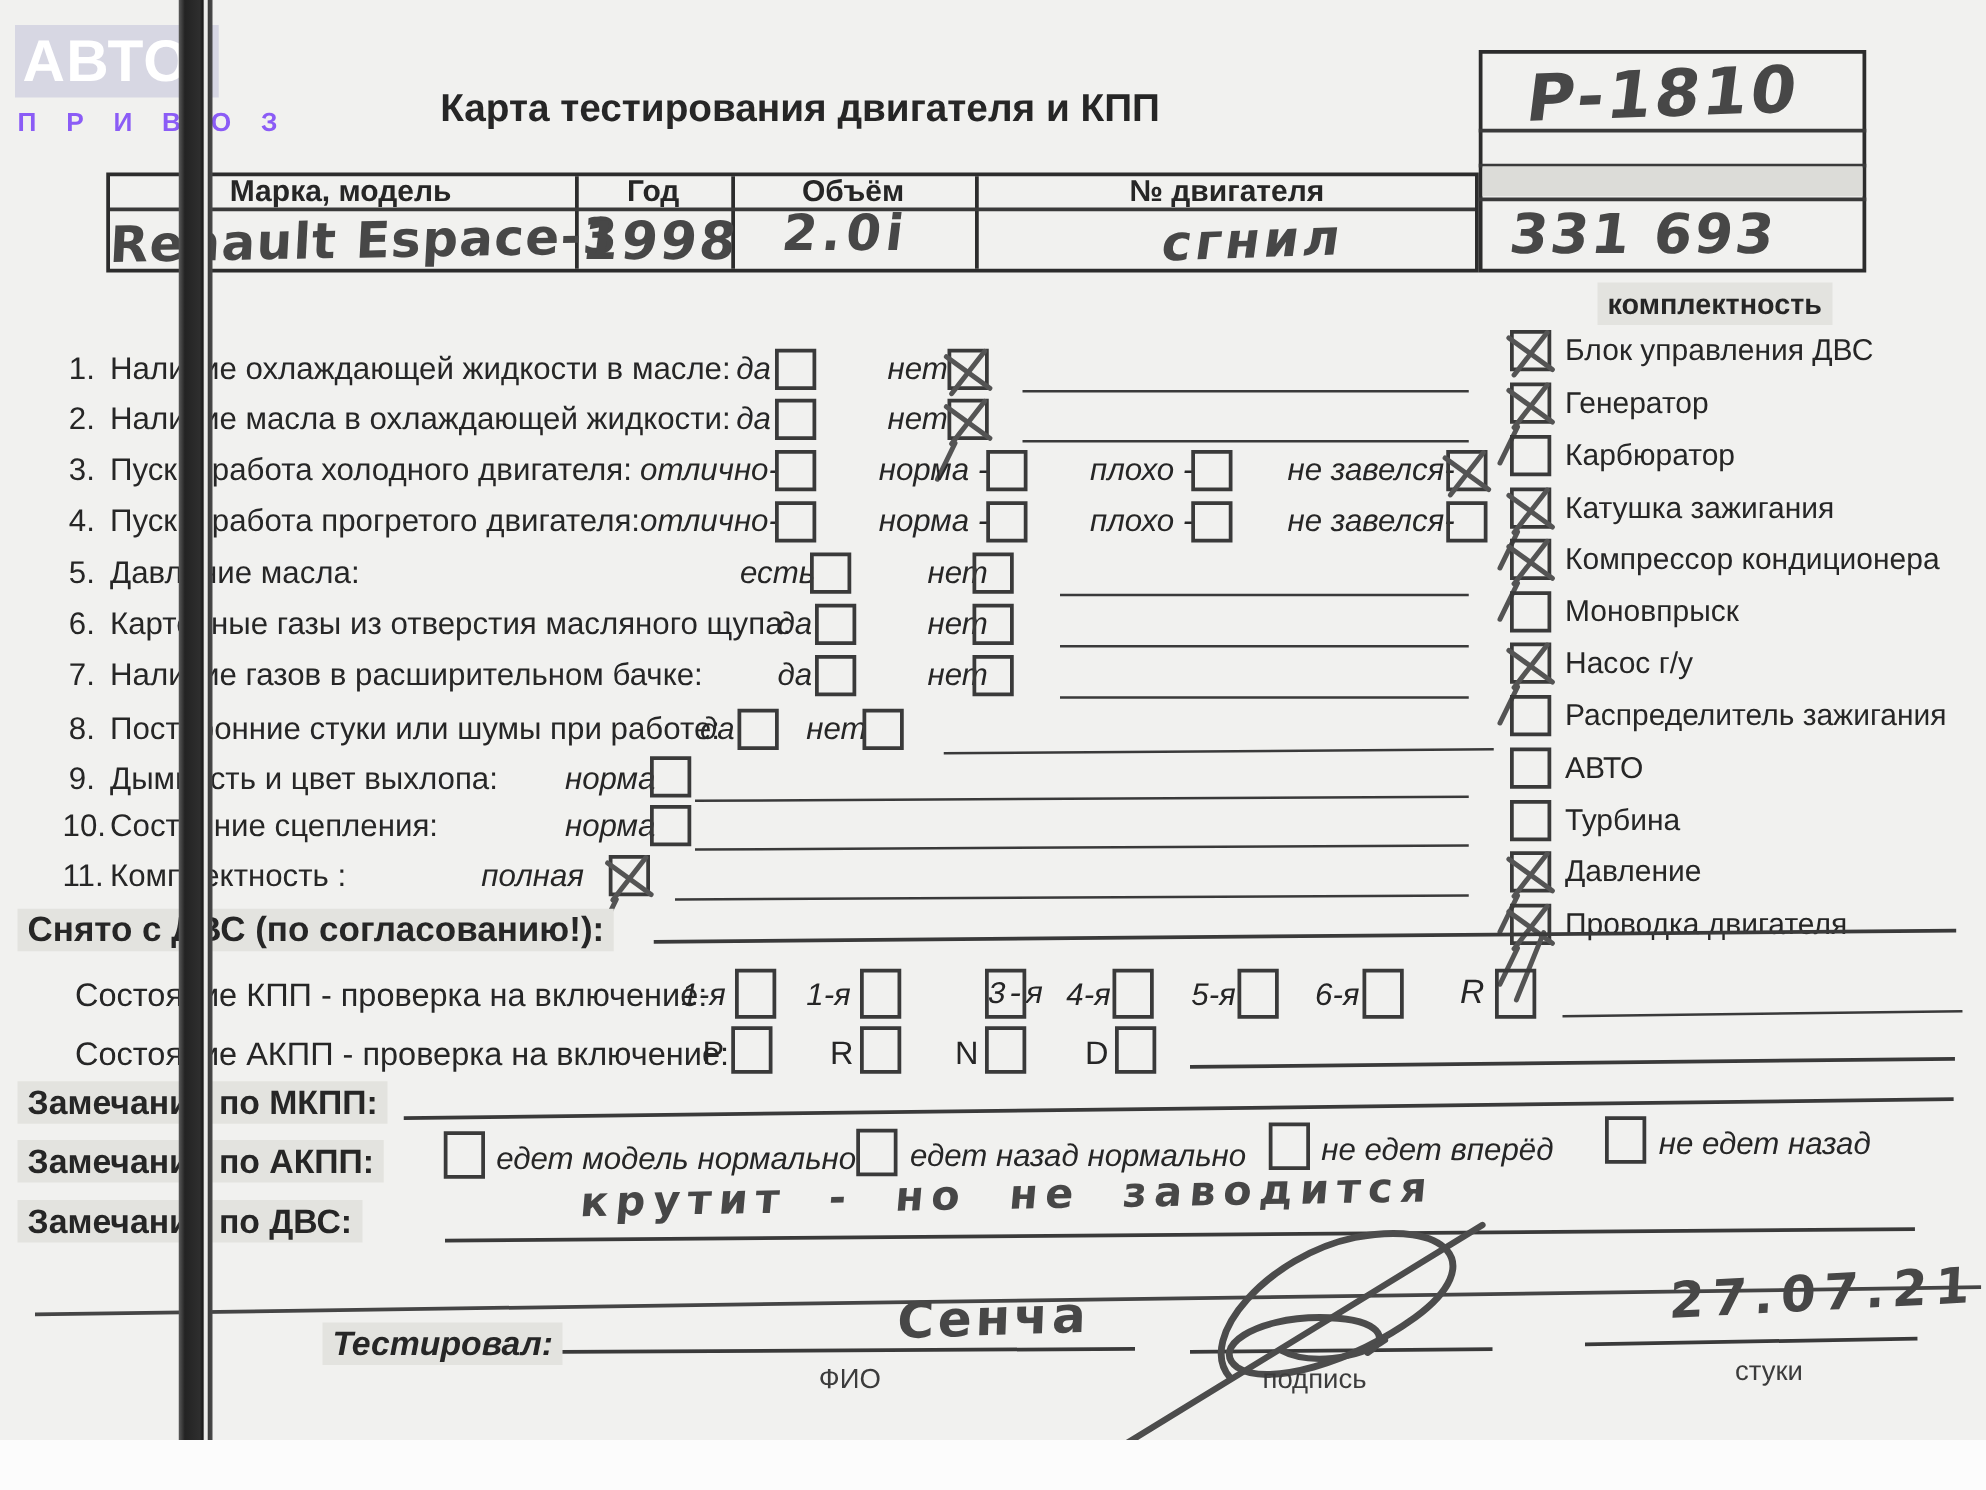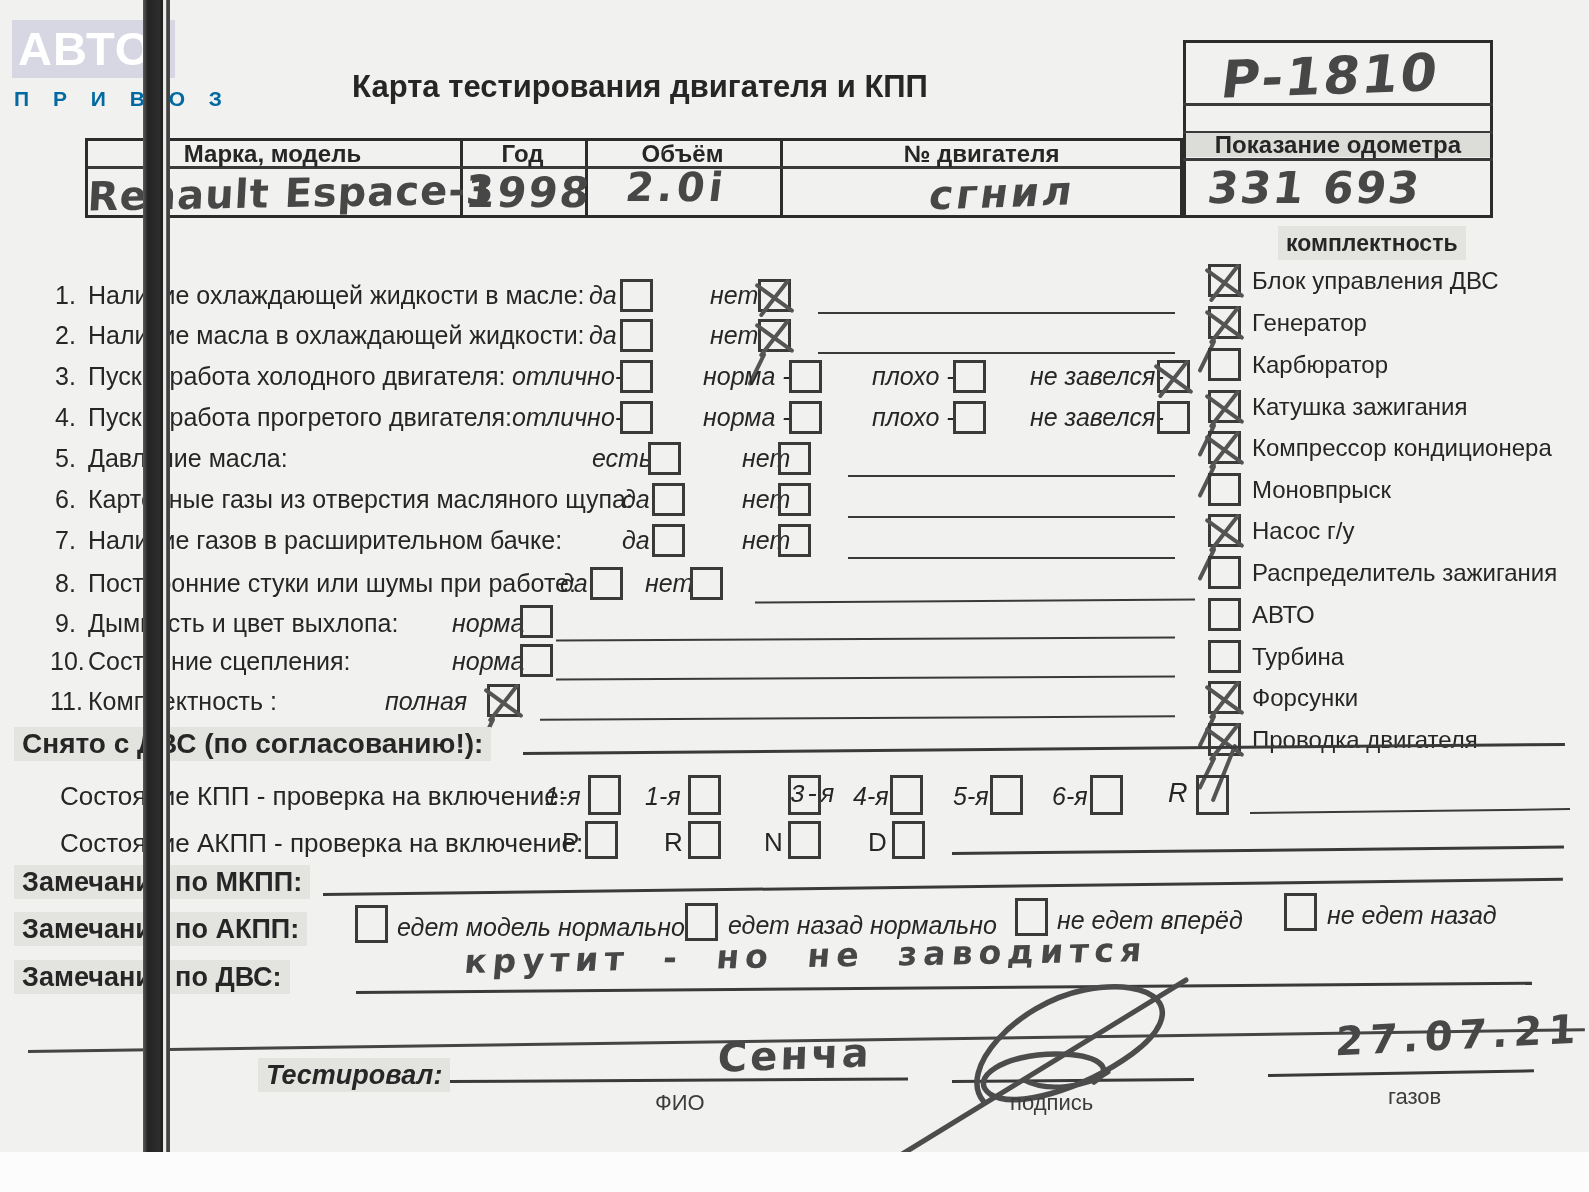--- a/index.html
+++ b/index.html
@@ -27,31 +27,30 @@
   .scanbottom{position:absolute;left:0;top:1152px;width:1589px;height:40px;background:#fcfcfc;}
   .ctr{text-align:center;}
 </style>
 </head>
 <body>
 
 <div id="page">
 
   <div style="position:absolute;left:12px;top:20px;width:163px;height:58px;background:#d7d7e3;"></div>
   <div class="t b" style="left:18px;top:22px;font-size:47px;line-height:54px;color:#ffffff;letter-spacing:1px;">АВТО</div>
-  <div class="t" style="left:14px;top:84px;font-size:21px;color:#0369a1;letter-spacing:9px;font-weight:bold;">П Р И В О З</div>
+  <div class="t" style="left:14px;top:84px;font-size:21px;color:#8b5cf6;letter-spacing:9px;font-weight:bold;">П Р И В О З</div>
 
   <div class="t b ctr" style="left:300px;top:72px;width:680px;font-size:31px;">Карта тестирования двигателя и КПП</div>
 
   <div class="box" style="left:1183px;top:40px;width:310px;height:178px;"></div>
   <div class="line" style="left:1183px;top:103px;width:310px;"></div>
   <div class="line" style="left:1183px;top:131px;width:310px;"></div>
   <div style="position:absolute;left:1186px;top:133px;width:304px;height:24px;background:#dcdcd8;"></div>
   <div class="line" style="left:1183px;top:158px;width:310px;"></div>
   <div class="hw" style="left:1222px;top:46px;font-size:52px;transform:skewX(-9deg) rotate(-2deg);">Р-1810</div>
-  <div class="t b ctr" style="left:1183px;top:132px;width:310px;font-size:24px;line-height:26px;">Показание одометра</div>
   <div class="hw" style="left:1208px;top:162px;font-size:44px;">331 693</div>
 
   <div class="box" style="left:85px;top:138px;width:1098px;height:80px;">
     <div class="vline" style="left:372px;"></div>
     <div class="vline" style="left:497px;"></div>
     <div class="vline" style="left:692px;"></div>
     <div class="line" style="left:0;top:25px;width:1092px;"></div>
   </div>
   <div class="t b ctr" style="left:85px;top:141px;width:375px;font-size:24px;line-height:26px;">Марка, модель</div>
   <div class="t b ctr" style="left:460px;top:141px;width:125px;font-size:24px;line-height:26px;">Год</div>
@@ -99,21 +98,21 @@
   <div class="t" style="left:1252px;top:558px;font-size:24px;">Распределитель зажигания</div>
   <div class="cb" style="left:1208px;top:598px;"></div>
   <div class="t" style="left:1252px;top:600px;font-size:24px;">АВТО</div>
   <div class="cb" style="left:1208px;top:640px;"></div>
   <div class="t" style="left:1252px;top:642px;font-size:24px;">Турбина</div>
   <div class="cb tail checked" style="left:1208px;top:681px;">
       <span class="xm">
         <i></i>
       </span>
     </div>
-  <div class="t" style="left:1252px;top:683px;font-size:24px;">Форсунки</div>
+  <div class="t" style="left:1252px;top:683px;font-size:24px;">Давление</div>
   <div class="cb tail checked" style="left:1208px;top:723px;">
       <span class="xm">
         <i></i>
       </span>
     </div>
   <div class="t" style="left:1252px;top:725px;font-size:24px;">Проводка двигателя</div>
 
   <div style="position:absolute;left:1222px;top:742px;width:4px;height:62px;background:#545454;border-radius:3px;transform:rotate(22deg);"></div>
 
   <div class="t" style="left:55px;top:280px;">1.</div>
@@ -274,17 +273,17 @@
   <div class="line" style="left:952px;top:1080px;width:242px;height:2.5px;transform:rotate(-0.5deg);transform-origin:left center;"></div>
   <svg style="position:absolute;left:856px;top:952px;" width="352" height="218" viewBox="0 0 352 218">
     <path d="M30 212 L330 28" stroke="#4c4c4c" stroke-width="5" fill="none" stroke-linecap="round"></path>
     <path d="M128 150 C 100 118 160 52 228 38 C 300 24 336 58 276 102 C 226 138 158 158 134 142 C 112 126 148 102 200 102 C 242 102 260 116 238 130" stroke="#4c4c4c" stroke-width="5.5" fill="none" stroke-linecap="round"></path>
     <path d="M168 128 C 190 140 230 136 252 120" stroke="#4c4c4c" stroke-width="5" fill="none" stroke-linecap="round"></path>
   </svg>
   <div class="t" style="left:1010px;top:1088px;font-size:22px;color:#3c3c3c;">подпись</div>
 
   <div class="hw" style="left:1336px;top:1012px;font-size:40px;letter-spacing:6px;transform:skewX(-6deg) rotate(-3deg);">27.07.21</div>
   <div class="line" style="left:1268px;top:1074px;width:266px;height:2.5px;transform:rotate(-1deg);transform-origin:left center;"></div>
-  <div class="t" style="left:1388px;top:1082px;font-size:22px;color:#3c3c3c;">газов</div>
+  <div class="t" style="left:1388px;top:1082px;font-size:22px;color:#3c3c3c;">стуки</div>
 
   <div class="stripe"></div>
   <div class="scanbottom"></div>
 </div>
 
 </body></html>

